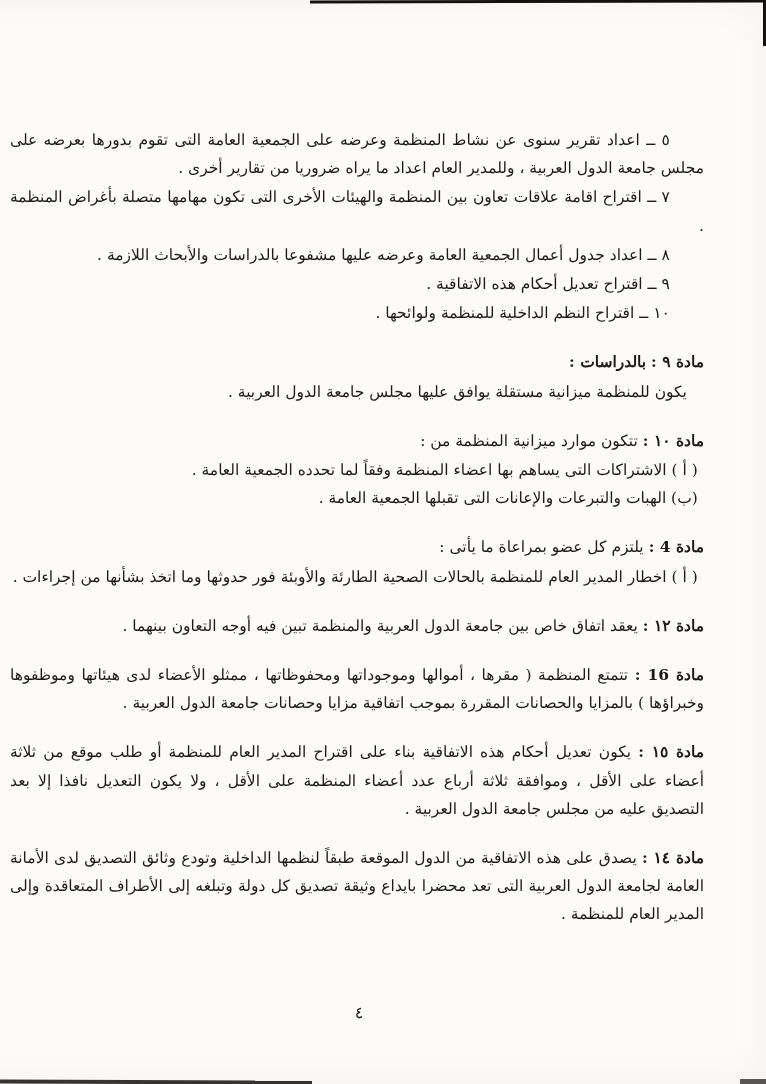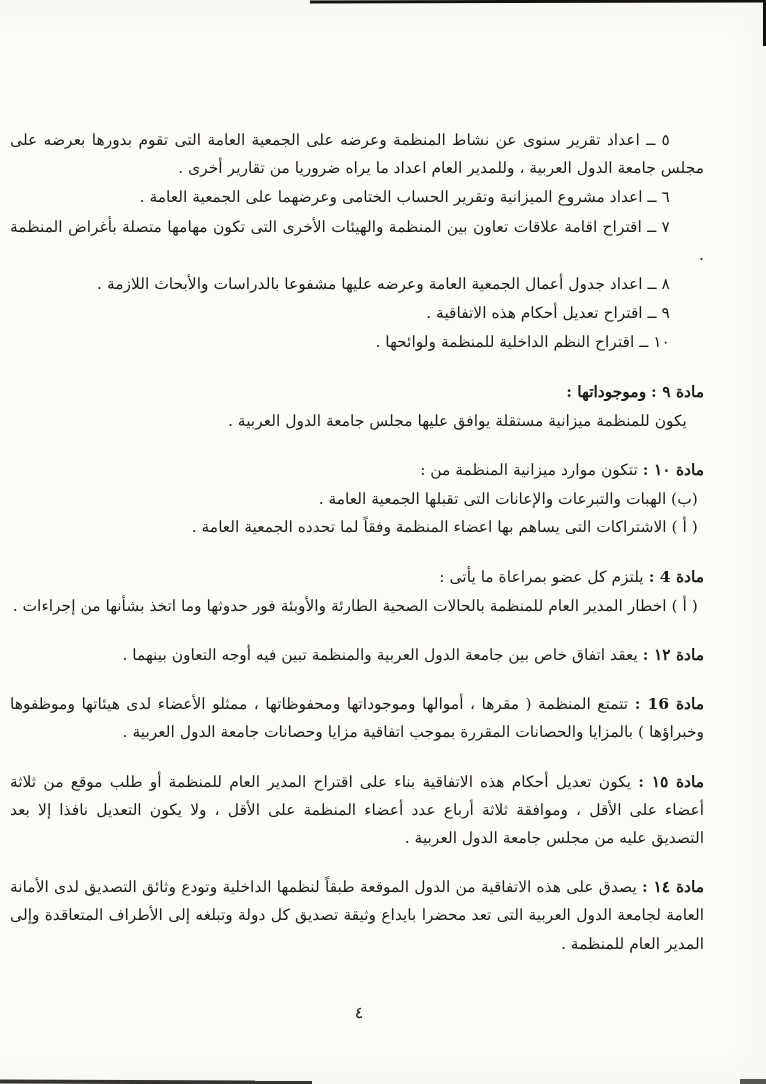--- a/index.html
+++ b/index.html
@@ -65,42 +65,41 @@
   <div class="artifact right-edge"></div>
   <div class="artifact bottom-edge"></div>
   <div class="artifact corner-br"></div>
   <div class="artifact top-left"></div>
   <div class="edge-shade"></div>
 
   <main class="content">
 
     <section>
       <p class="li">٥ ــ اعداد تقرير سنوى عن نشاط المنظمة وعرضه على الجمعية العامة التى تقوم بدورها بعرضه على مجلس جامعة الدول العربية ، وللمدير العام اعداد ما يراه ضروريا من تقارير أخرى .</p>
-      <p class="li">٦ ــ اعداد مشروع الميزانية وتقرير الحساب الختامى وعرضهما على الجمعية العامة .</p>
       <p class="li">٧ ــ اقتراح اقامة علاقات تعاون بين المنظمة والهيئات الأخرى التى تكون مهامها متصلة بأغراض المنظمة .</p>
       <p class="li">٨ ــ اعداد جدول أعمال الجمعية العامة وعرضه عليها مشفوعا بالدراسات والأبحاث اللازمة .</p>
       <p class="li">٩ ــ اقتراح تعديل أحكام هذه الاتفاقية .</p>
       <p class="li">١٠ ــ اقتراح النظم الداخلية للمنظمة ولوائحها .</p>
     </section>
 
     <section class="article article-sp">
       <p class="head">
         <strong class="lbl">مادة ٩ :</strong>
-        <strong class="lbl">وموجوداتها :</strong>
+        <strong class="lbl">بالدراسات :</strong>
       </p>
       <p class="body-indent">يكون للمنظمة ميزانية مستقلة يوافق عليها مجلس جامعة الدول العربية .</p>
     </section>
 
     <section class="article article-sp">
       <p class="head">
         <strong class="lbl">مادة ١٠ :</strong>
         <span>تتكون موارد ميزانية المنظمة من :</span>
       </p>
+      <p class="sub">( أ ) الاشتراكات التى يساهم بها اعضاء المنظمة وفقاً لما تحدده الجمعية العامة .</p>
       <p class="sub">(ب) الهبات والتبرعات والإعانات التى تقبلها الجمعية العامة .</p>
-      <p class="sub">( أ ) الاشتراكات التى يساهم بها اعضاء المنظمة وفقاً لما تحدده الجمعية العامة .</p>
     </section>
 
     <section class="article article-sp">
       <p class="head">
         <strong class="lbl">مادة 4 :</strong>
         <span>يلتزم كل عضو بمراعاة ما يأتى :</span>
       </p>
       <p class="sub">( أ ) اخطار المدير العام للمنظمة بالحالات الصحية الطارئة والأوبئة فور حدوثها وما اتخذ بشأنها من إجراءات .</p>
     </section>
 

